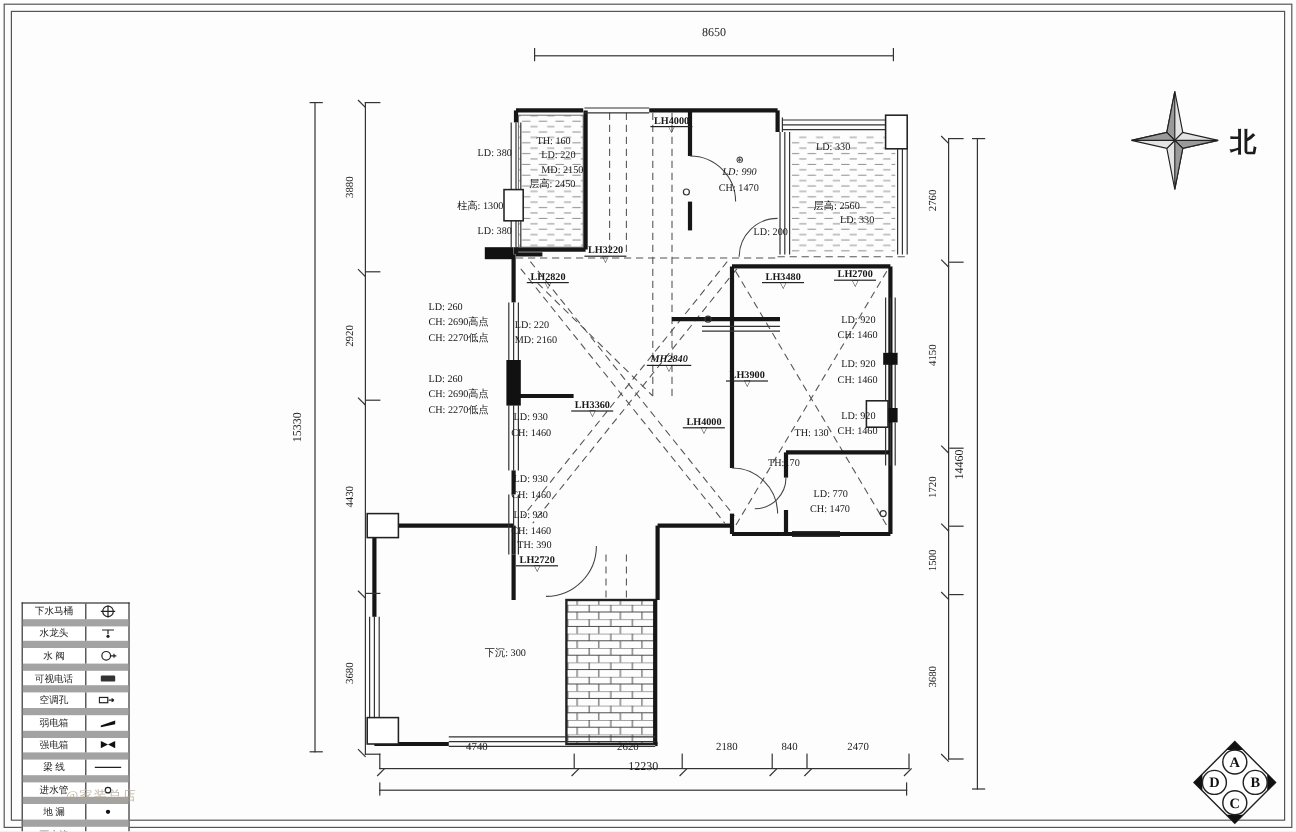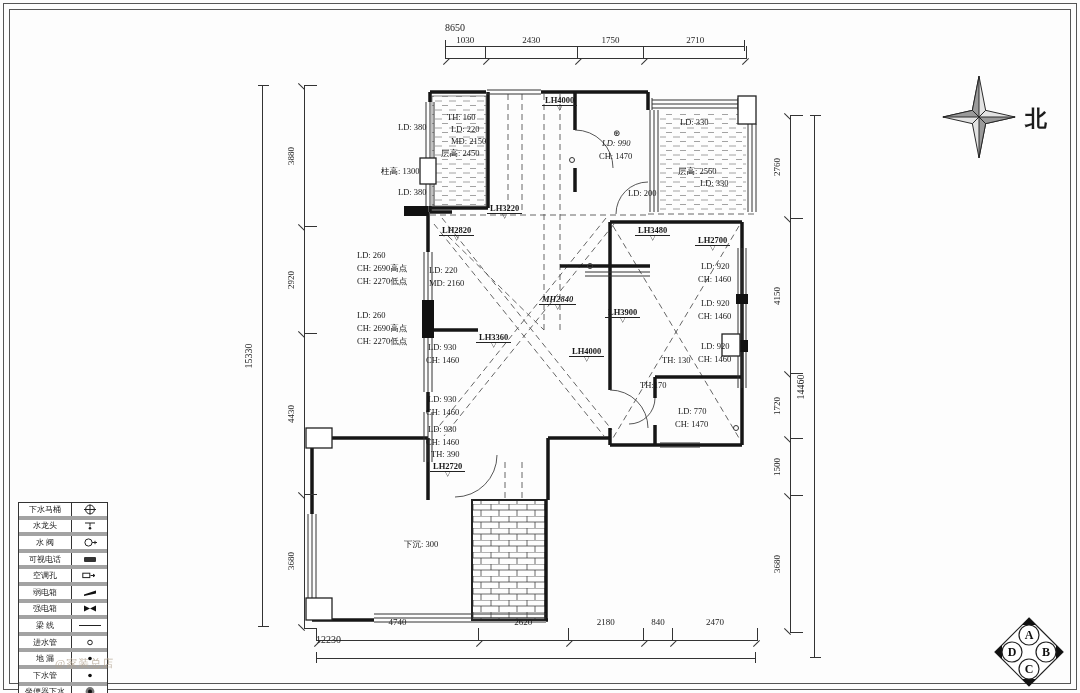--- a/index.html
+++ b/index.html
@@ -11,42 +11,42 @@
   
   .hdim{position:absolute;display:flex;height:12px;border-bottom:1px solid #333;border-left:1px solid #333;border-right:1px solid #333;}
   .hseg{position:relative;border-left:1px solid #333;}
   .hseg:first-child{border-left:none;}
   .hseg > span{position:absolute;width:100%;text-align:center;top:-11px;font-size:9px;white-space:nowrap;}
   .hseg::before{content:'';position:absolute;left:-4px;bottom:-4px;width:9px;height:1px;background:#333;transform:rotate(-45deg);}
   .hdim::after{content:'';position:absolute;right:-4px;bottom:-4px;width:9px;height:1px;background:#333;transform:rotate(-45deg);}
   .htotal{position:absolute;height:12px;border-bottom:1px solid #333;}
   .htotal::before,.htotal::after{content:'';position:absolute;bottom:-5px;width:1px;height:11px;background:#333;}
   .htotal::before{left:0;} .htotal::after{right:0;}
-  .htotal > span{position:absolute;width:100%;top:-12px;font-size:10px;}
+  .htotal > span{position:absolute;width:100%;text-align:center;top:-12px;font-size:10px;}
 
   .vdim{position:absolute;display:flex;flex-direction:column;width:12px;border-left:1px solid #333;border-top:1px solid #333;border-bottom:1px solid #333;}
   .vseg{position:relative;border-top:1px solid #333;}
   .vseg:first-child{border-top:none;}
   .vseg > span{position:absolute;left:-14px;top:50%;transform:translate(-50%,-50%) rotate(-90deg);font-size:9px;white-space:nowrap;}
   .vseg::before{content:'';position:absolute;left:-4px;top:-4px;width:1px;height:9px;background:#333;transform:rotate(-45deg);}
   .vdim::after{content:'';position:absolute;left:-4px;bottom:-4px;width:1px;height:9px;background:#333;transform:rotate(-45deg);}
   .vtotal{position:absolute;width:12px;border-left:1px solid #333;}
   .vtotal::before,.vtotal::after{content:'';position:absolute;left:-5px;height:1px;width:11px;background:#333;}
   .vtotal::before{top:0;} .vtotal::after{bottom:0;}
   .vtotal > span{position:absolute;left:-15px;top:50%;transform:translate(-50%,-50%) rotate(-90deg);font-size:10px;white-space:nowrap;}
 
   
   #plan-labels{position:absolute;inset:0;pointer-events:none;}
   .plan-label{position:absolute;font-size:8.5px;line-height:10px;white-space:nowrap;color:#181818;}
   .plan-label.flag{border-bottom:1px solid #222;padding:0 3px 0 3px;font-weight:bold;}
   .plan-label.flag::after{content:'▽';position:absolute;left:50%;transform:translateX(-50%);top:8px;font-size:7px;font-weight:normal;}
 
   
   #legend{position:absolute;left:18px;top:502px;width:88px;border:1px solid #333;border-bottom:none;background:#fff;}
-  .lg-row{display:flex;height:12.6px;border-bottom:4px solid #a3a3a3;}
+  .lg-row{display:flex;height:12.6px;border-bottom:6px solid #a3a3a3;}
   .lg-label{width:52px;border-right:1px solid #333;font-size:8px;display:flex;align-items:center;justify-content:center;letter-spacing:0px;white-space:nowrap;overflow:hidden;}
   .lg-sym{flex:1;display:flex;align-items:center;justify-content:center;}
 
   
   #north{position:absolute;left:941px;top:74px;width:120px;height:90px;}
   #north .north-char{position:absolute;left:84px;top:30px;font-size:22px;font-weight:bold;}
   #section-marker{position:absolute;left:993px;top:616px;}
 
   #watermark{position:absolute;left:55px;top:656px;font-size:11px;color:#b3a491;opacity:.8;letter-spacing:1px;white-space:nowrap;}
 </style>
@@ -166,34 +166,20 @@
     <g stroke="#333" stroke-width="1" fill="none">
       <circle cx="590" cy="266" r="2.5"></circle>
         <circle cx="736" cy="428" r="2.5"></circle>
         <circle cx="572" cy="160" r="2.5"></circle>
     </g>
   </svg>
 
   <div class="htotal" style="left:445px;top:34px;width:300px;">
       <span>8650</span>
     </div>
-  <div class="hdim" style="left:445px;top:46px;width:300px;">
-      <div class="hseg" style="flex-grow: 1030;">
-        <span>1030</span>
-      </div>
-      <div class="hseg" style="flex-grow: 2430;">
-        <span>2430</span>
-      </div>
-      <div class="hseg" style="flex-grow: 1750;">
-        <span>1750</span>
-      </div>
-      <div class="hseg" style="flex-grow: 2710;">
-        <span>2710</span>
-      </div>
-    </div>
 
   <div class="hdim" style="left:316px;top:628px;width:440px;">
       <div class="hseg" style="flex-grow: 4740;">
         <span>4740</span>
       </div>
       <div class="hseg" style="flex-grow: 2620;">
         <span>2620</span>
       </div>
       <div class="hseg" style="flex-grow: 2180;">
         <span>2180</span>
@@ -265,21 +251,21 @@
       <div class="plan-label" style="left: 700px; top: 178px;">LD: 330</div>
       <div class="plan-label" style="left: 628px; top: 188px;">LD: 200</div>
       <div class="plan-label flag" style="left: 487px; top: 203px;">LH3220</div>
       <div class="plan-label flag" style="left: 439px; top: 225px;">LH2820</div>
       <div class="plan-label" style="left: 357px; top: 250px;">LD: 260</div>
       <div class="plan-label" style="left: 357px; top: 263px;">CH: 2690高点</div>
       <div class="plan-label" style="left: 357px; top: 276px;">CH: 2270低点</div>
       <div class="plan-label" style="left: 429px; top: 265px;">LD: 220</div>
       <div class="plan-label" style="left: 429px; top: 278px;">MD: 2160</div>
       <div class="plan-label flag" style="left: 635px; top: 225px;">LH3480</div>
-      <div class="plan-label flag" style="left: 695px; top: 235px;">LH2700</div>
+      <div class="plan-label flag" style="left: 695px; top: 223px;">LH2700</div>
       <div class="plan-label" style="left: 701px; top: 261px;">LD: 920</div>
       <div class="plan-label" style="left: 698px; top: 274px;">CH: 1460</div>
       <div class="plan-label flag" style="left: 539px; top: 294px; font-style: italic;">MH2840</div>
       <div class="plan-label" style="left: 701px; top: 298px;">LD: 920</div>
       <div class="plan-label" style="left: 698px; top: 311px;">CH: 1460</div>
       <div class="plan-label flag" style="left: 605px; top: 307px;">LH3900</div>
       <div class="plan-label" style="left: 357px; top: 310px;">LD: 260</div>
       <div class="plan-label" style="left: 357px; top: 323px;">CH: 2690高点</div>
       <div class="plan-label" style="left: 357px; top: 336px;">CH: 2270低点</div>
       <div class="plan-label flag" style="left: 476px; top: 332px;">LH3360</div>

